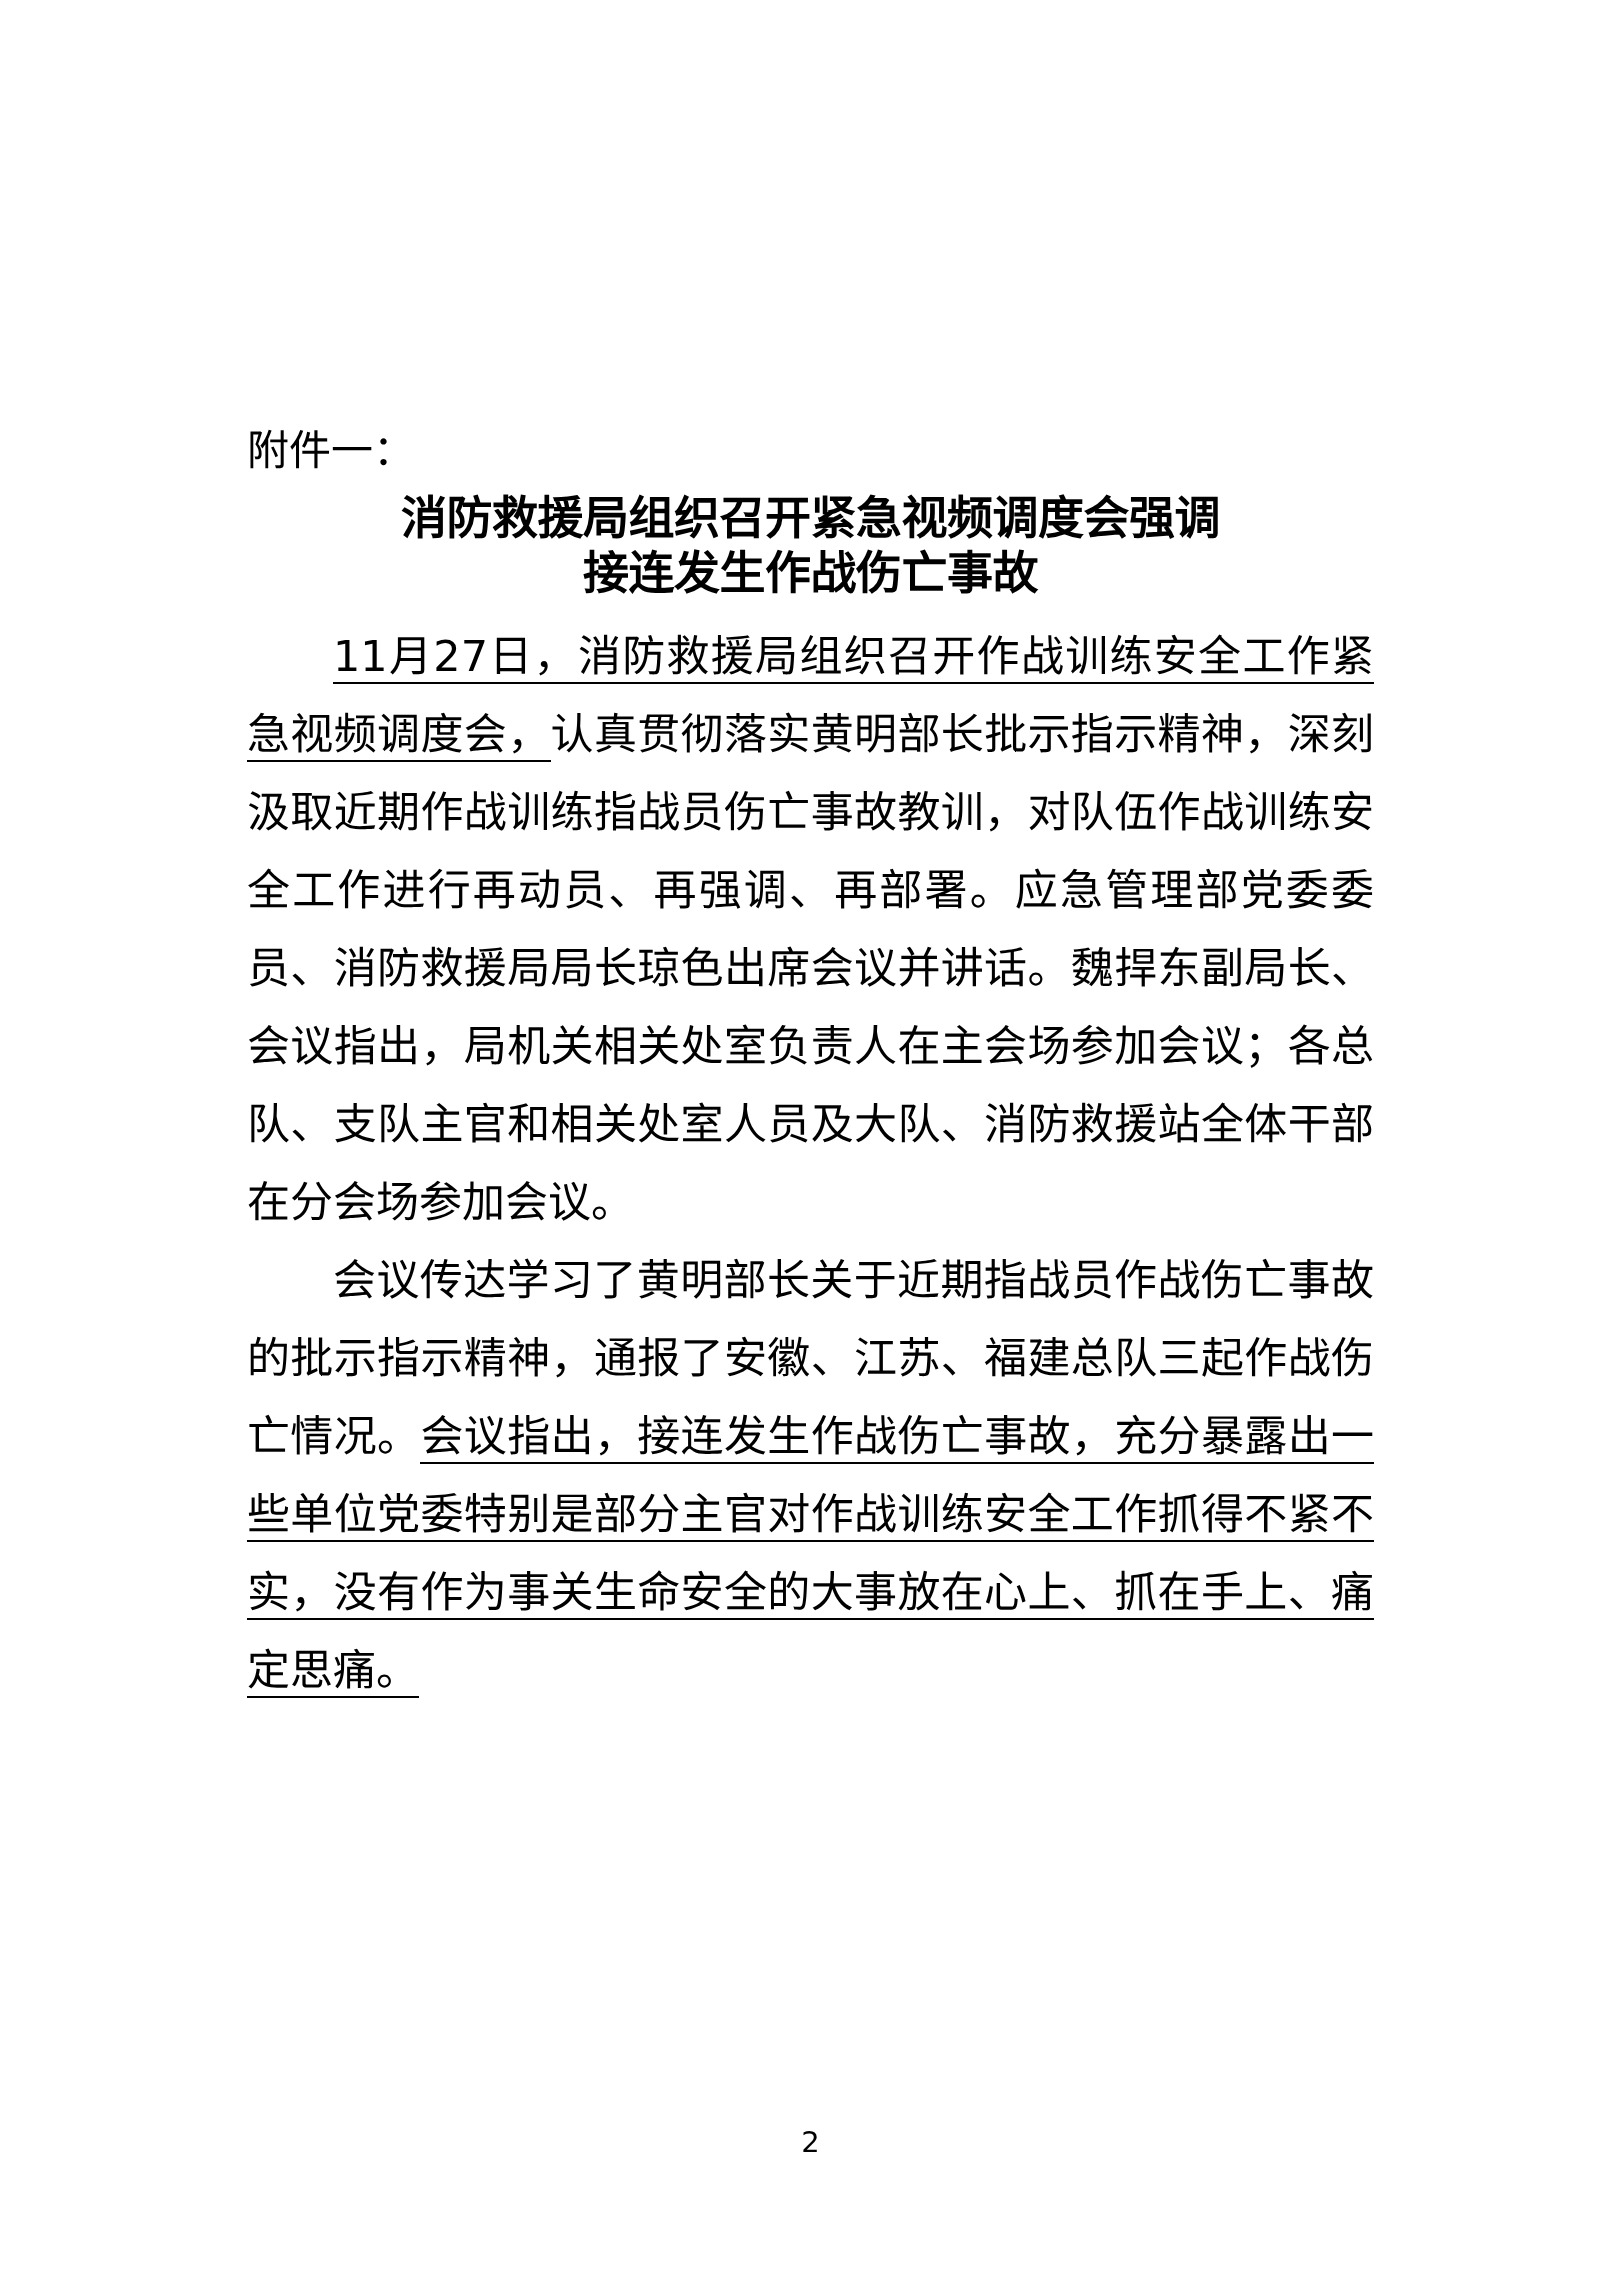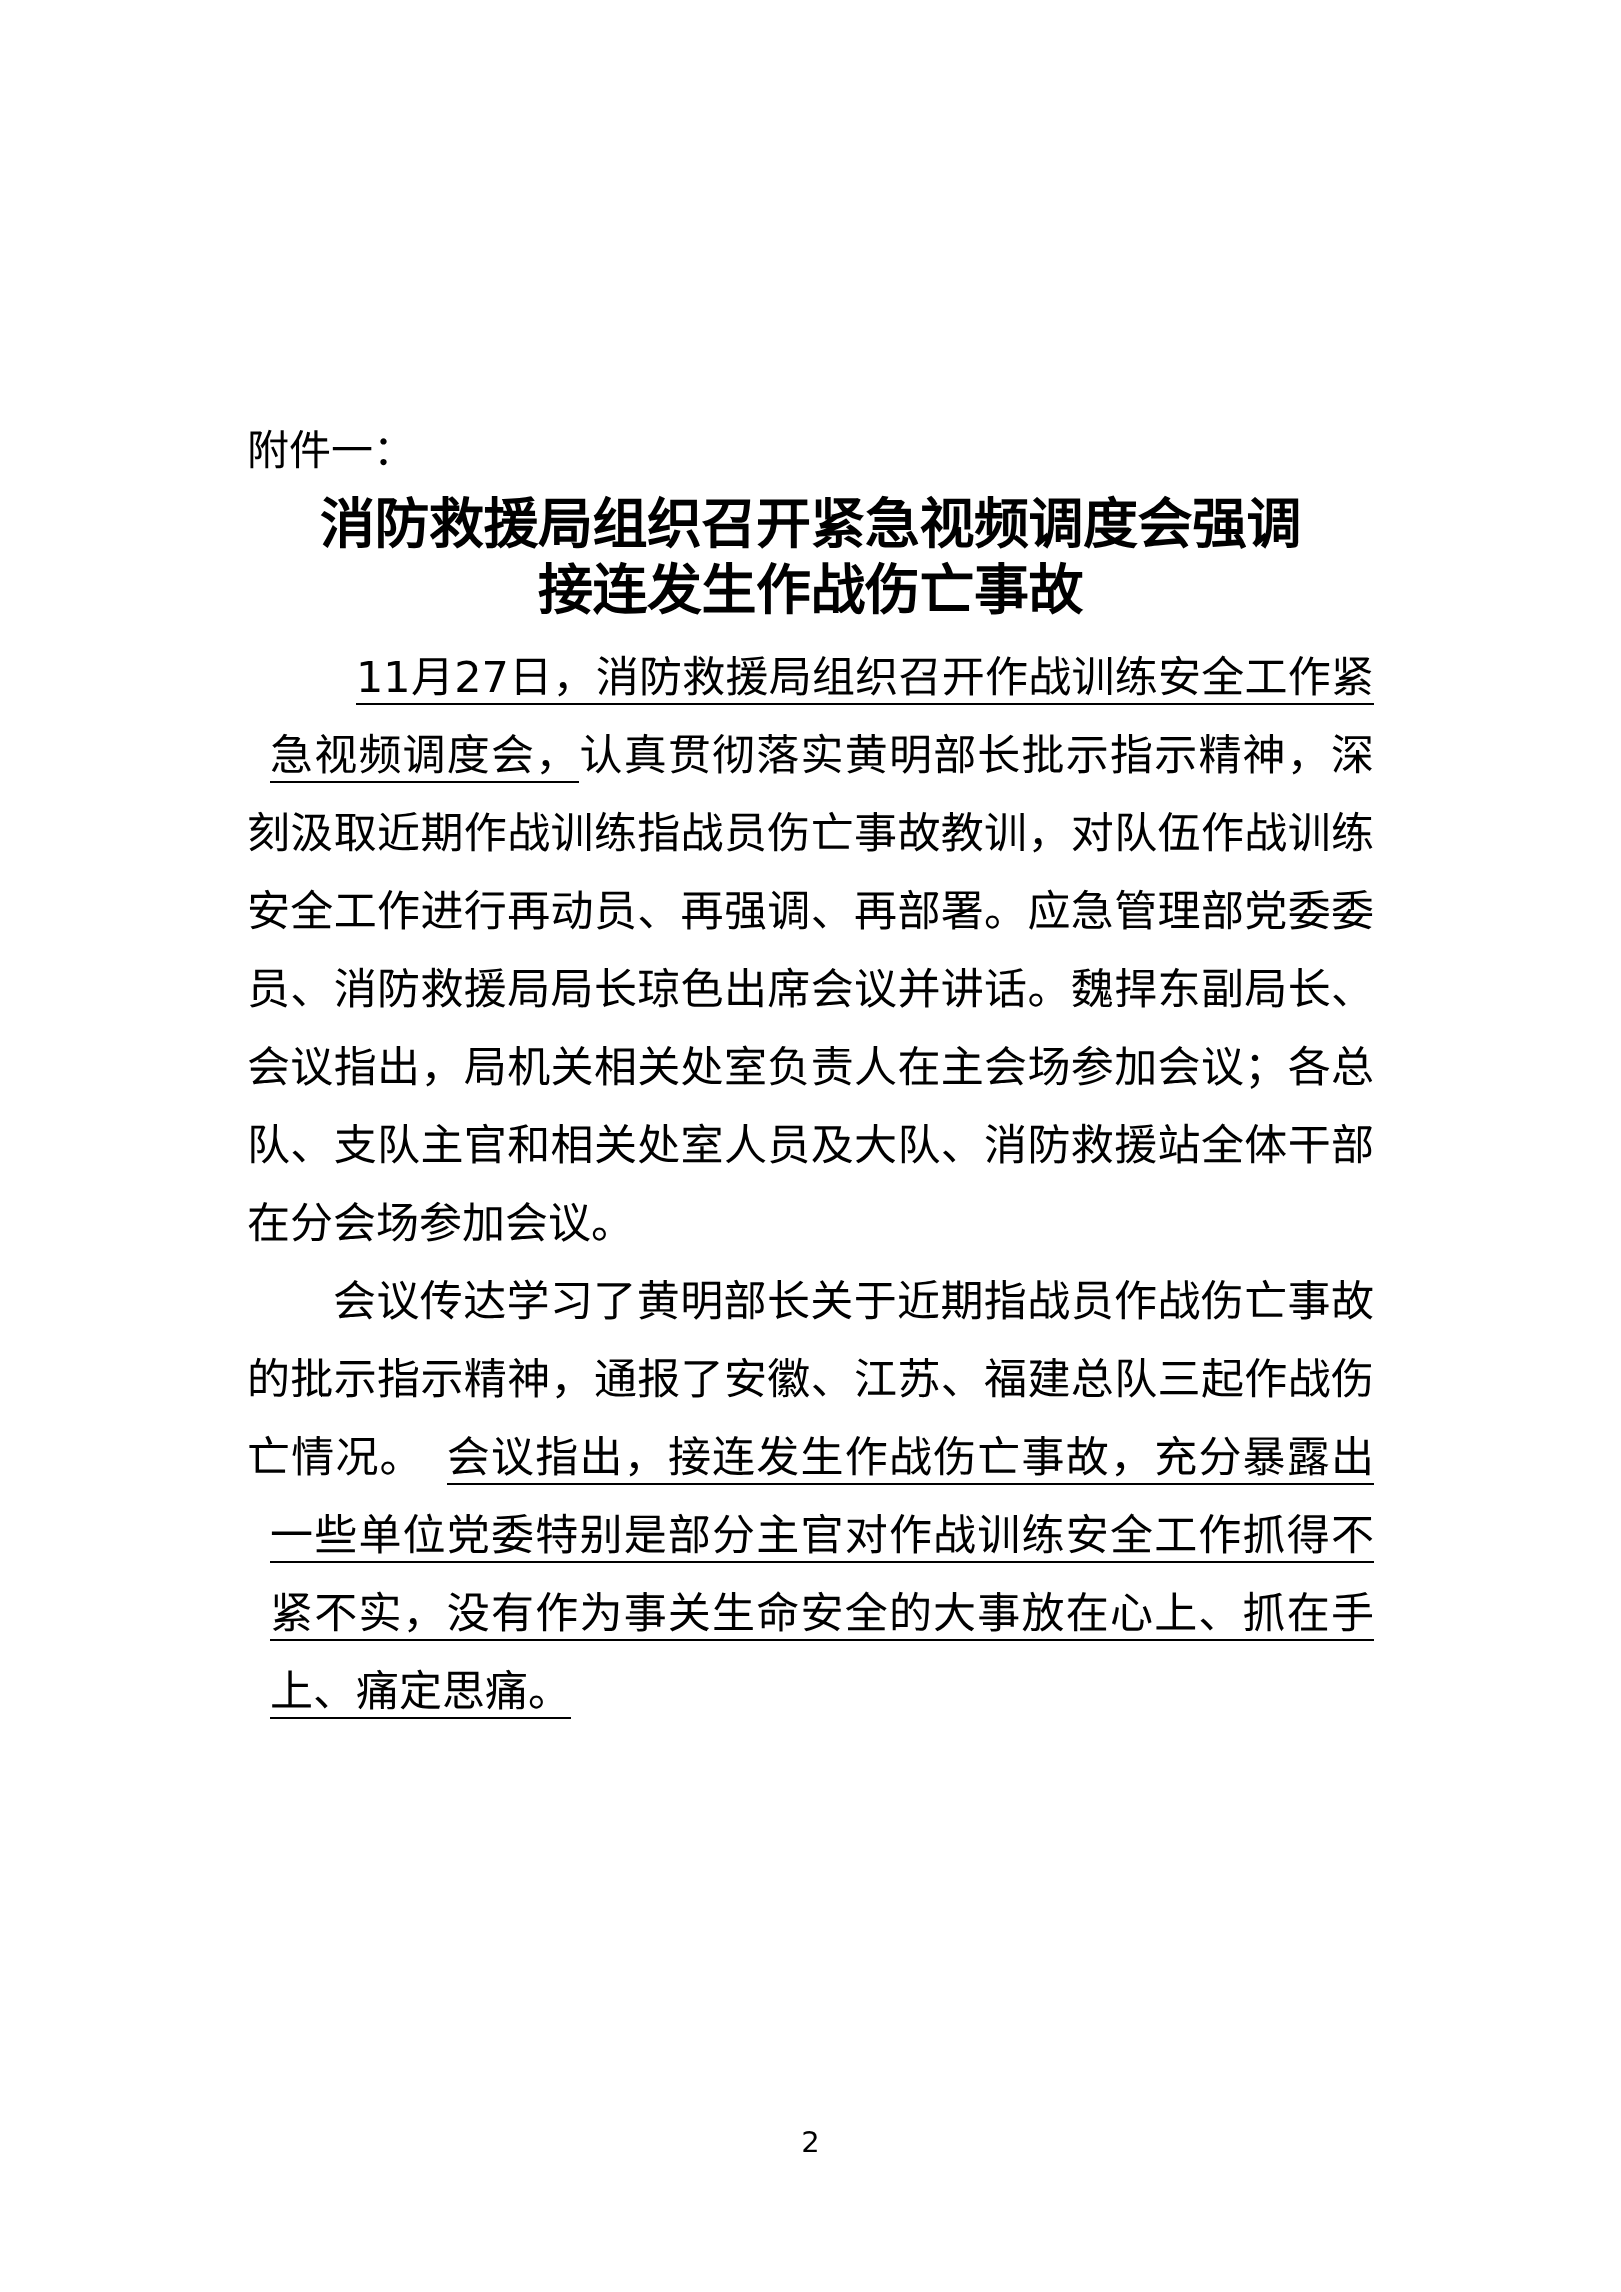--- a/index.html
+++ b/index.html
@@ -34,21 +34,21 @@
     line-height: 1.05;
     font-weight: 400;
     letter-spacing: 0px;
     margin-top: 412px;
     margin-bottom: 17.6px;
     white-space: nowrap;
   }
 
   
   .doc-title {
-    font-size: 55px;
+    font-size: 46px;
     font-weight: 700;
     line-height: 1.20;
     text-align: center;
     letter-spacing: -0.5px;
     margin: 0 0 15.7px 0;
   }
   .doc-title .title-line {
     display: block;
     white-space: nowrap;
   }
@@ -69,21 +69,20 @@
     text-align: justify;
     text-justify: inter-ideograph;
   }
 
   
   .u {
     text-decoration: none;
     border-bottom: 2.9px solid #000;
     padding-bottom: 1px;
     box-decoration-break: clone;
-    margin-left: 23px;
     -webkit-box-decoration-break: clone;
   }
 
   
   .page-number {
     position: absolute;
     left: 0;
     right: 0;
     top: 2125px;
     text-align: center;

